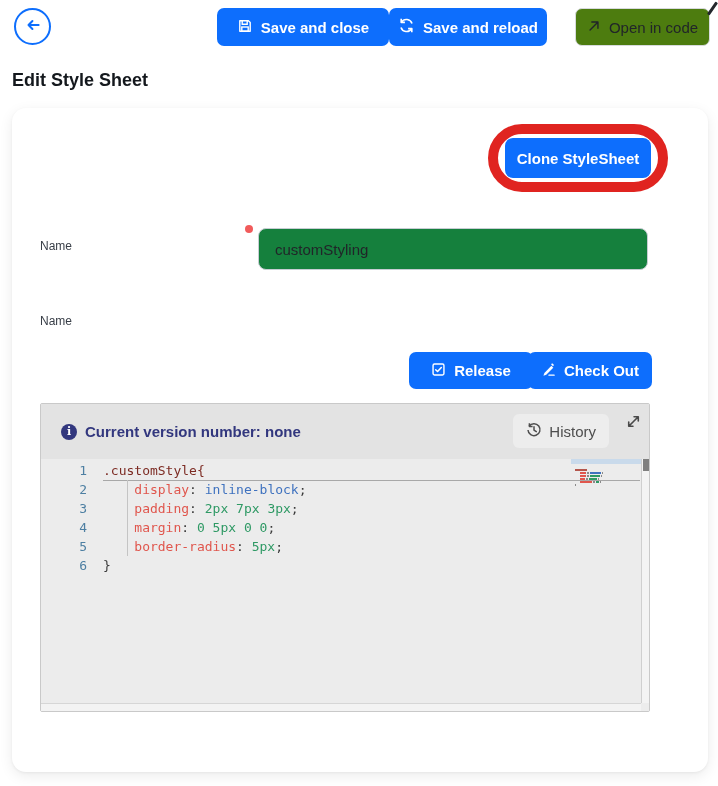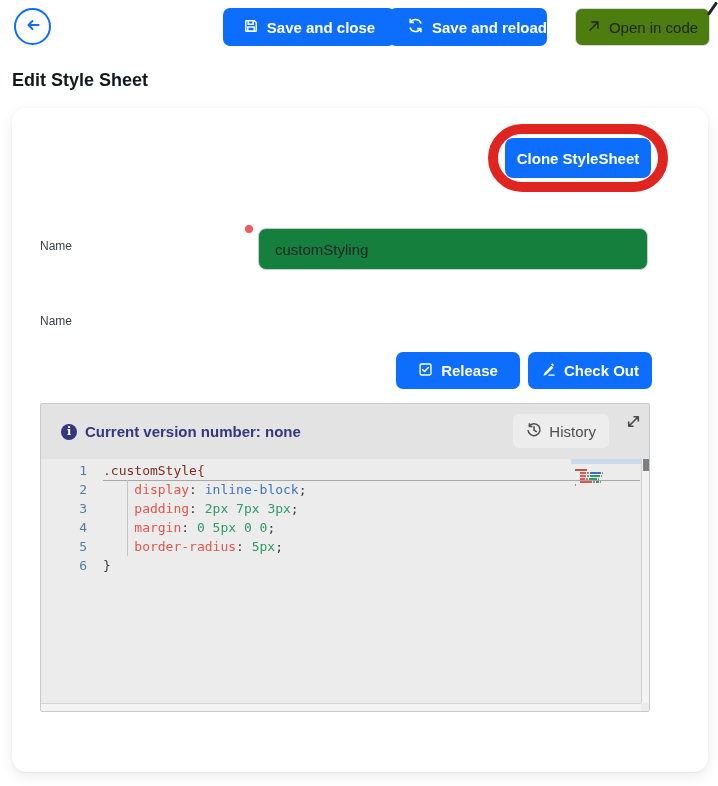--- a/index.html
+++ b/index.html
@@ -11,22 +11,22 @@
   
   .back-btn { left:14px; top:8px; width:37px; height:37px; border-radius:50%;
     border:2px solid #0d6efd; background:#fff; display:flex; align-items:center;
     justify-content:center; cursor:pointer; }
   .btn { display:flex; align-items:center; justify-content:center; gap:8px;
     height:38px; border-radius:7px; font-size:15px; font-weight:600; cursor:pointer;
     border:none; }
   .btn-primary { background:#0d6efd; color:#fff; }
   .btn-outline { background:#4d7c0f; color:#212529; border:1px solid #d7dadd;
     font-weight:500; }
-  #save-close { left:223px; top:8px; width:172px; }
-  #save-reload { left:389px; top:8px; width:158px;justify-content:flex-end; }
+  #save-close { left:217px; top:8px; width:172px; }
+  #save-reload { left:389px; top:8px; width:158px; }
   #open-code { left:575px; top:8px; width:135px; }
   .pointer-artifact { left:711px; top:1px; width:3px; height:15px; background:#23272b;
     transform:rotate(35deg); border-radius:1px; }
 
   .page-title { left:12px; top:70px; font-size:18px; font-weight:700; color:#14181d; }
 
   
   .card { left:12px; top:108px; width:696px; height:664px; background:#fff;
     border-radius:14px; box-shadow:0 4px 14px rgba(0,0,0,.08), 0 1px 3px rgba(0,0,0,.05); }
 
@@ -37,21 +37,21 @@
 
   .required-dot { left:233px; top:117px; width:8px; height:8px; border-radius:50%;
     background:#f15b5b; }
   .field-label { font-size:12px; color:#383e47; }
   #name-label { left:28px; top:131px; }
   .text-input { left:246px; top:120px; width:390px; height:42px; border:1px solid #c7cdd3;
     border-radius:8px; padding:0 16px; font-size:15px; color:#212529; background:#15803d;
     font-family:"Liberation Sans", sans-serif; outline:none; }
   #code-label { left:28px; top:206px; }
 
-  #release-btn { left:384px; top:244px; width:124px; height:37px; }
+  #release-btn { left:397px; top:244px; width:124px; height:37px; }
   #checkout-btn { left:516px; top:244px; width:124px; height:37px; }
 
   
   .editor { left:28px; top:295px; width:610px; height:309px; border:1px solid #c9c9c9;
     background:#ececec; border-radius:2px; }
   .editor-header { position:relative; height:55px; background:#e3e3e3;
     display:flex; align-items:center; padding-left:20px; }
   .version-info { display:flex; align-items:center; gap:8px; color:#32377e;
     font-size:15px; font-weight:600; }
   .info-icon { width:16px; height:16px; border-radius:50%; background:#32377e; color:#fff;

